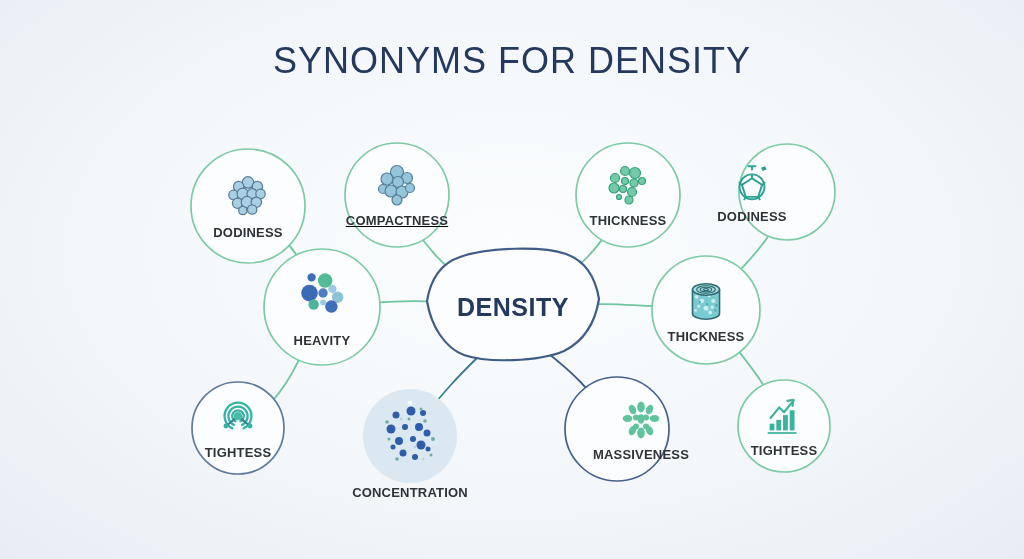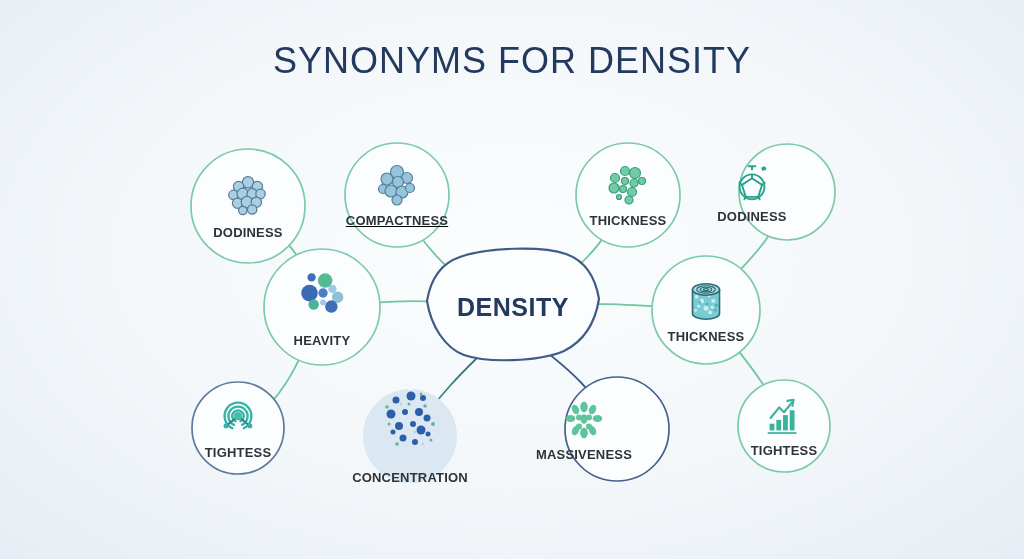--- a/index.html
+++ b/index.html
@@ -208,21 +208,21 @@
         <line x1="24" y1="21" x2="12.5" y2="30.5"></line>
         <line x1="24" y1="21" x2="35.5" y2="30.5"></line>
       </g>
       <circle cx="24" cy="21" r="4.2" fill="#44bca8"></circle>
       <circle cx="11.5" cy="31.2" r="2.6" fill="#35b3a4"></circle>
       <circle cx="36.5" cy="31.2" r="2.6" fill="#35b3a4"></circle>
     </svg>
     <span class="label">TIGHTESS</span>
   </div>
 
-  <div class="node concentration-wrap" style="left:363px;top:374px;width:94px;height:94px;">
+  <div class="node concentration-wrap" style="left:363px;top:389px;width:94px;height:94px;">
     <svg width="94" height="94" viewBox="0 0 94 94" style="position:absolute;left:0;top:0;">
       <circle cx="47" cy="14" r="2.5" fill="#f4f8fb"></circle>
       <g fill="#2e5ea9">
         <circle cx="33" cy="26" r="3.5"></circle>
           <circle cx="48" cy="22" r="4.5"></circle>
           <circle cx="60" cy="24" r="3"></circle>
         <circle cx="28" cy="40" r="4.5"></circle>
           <circle cx="42" cy="38" r="3"></circle>
           <circle cx="56" cy="38" r="4"></circle>
         <circle cx="64" cy="44" r="3.5"></circle>
@@ -246,21 +246,21 @@
       </g>
       <g fill="#b9d3e6">
         <circle cx="52" cy="58" r="1.5"></circle>
           <circle cx="38" cy="30" r="1.5"></circle>
           <circle cx="60" cy="70" r="1.3"></circle>
       </g>
     </svg>
     <span class="label">CONCENTRATION</span>
   </div>
 
-  <div class="node" style="left:532px;top:377px;width:104px;height:104px;">
+  <div class="node" style="left:589px;top:377px;width:104px;height:104px;">
     <svg width="48" height="48" viewBox="0 0 48 48">
       <g fill="#5fc49e">
         <ellipse cx="24" cy="11" rx="3.8" ry="5.4"></ellipse>
         <ellipse cx="15.5" cy="13.5" rx="3.4" ry="5" transform="rotate(-25 15.5 13.5)"></ellipse>
         <ellipse cx="32.5" cy="13.5" rx="3.4" ry="5" transform="rotate(25 32.5 13.5)"></ellipse>
         <circle cx="19" cy="21.5" r="3"></circle>
           <circle cx="29" cy="21.5" r="3"></circle>
         <ellipse cx="10.5" cy="22.5" rx="4.8" ry="3.4"></ellipse>
         <ellipse cx="37.5" cy="22.5" rx="4.8" ry="3.4"></ellipse>
         <ellipse cx="24" cy="23" rx="3.4" ry="4.8"></ellipse>

